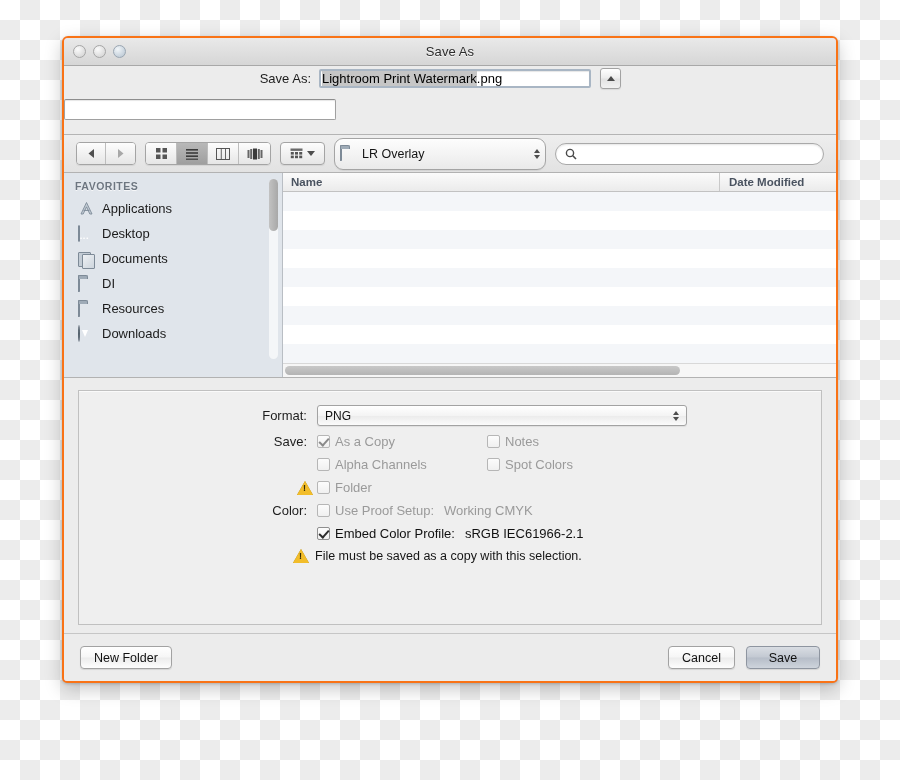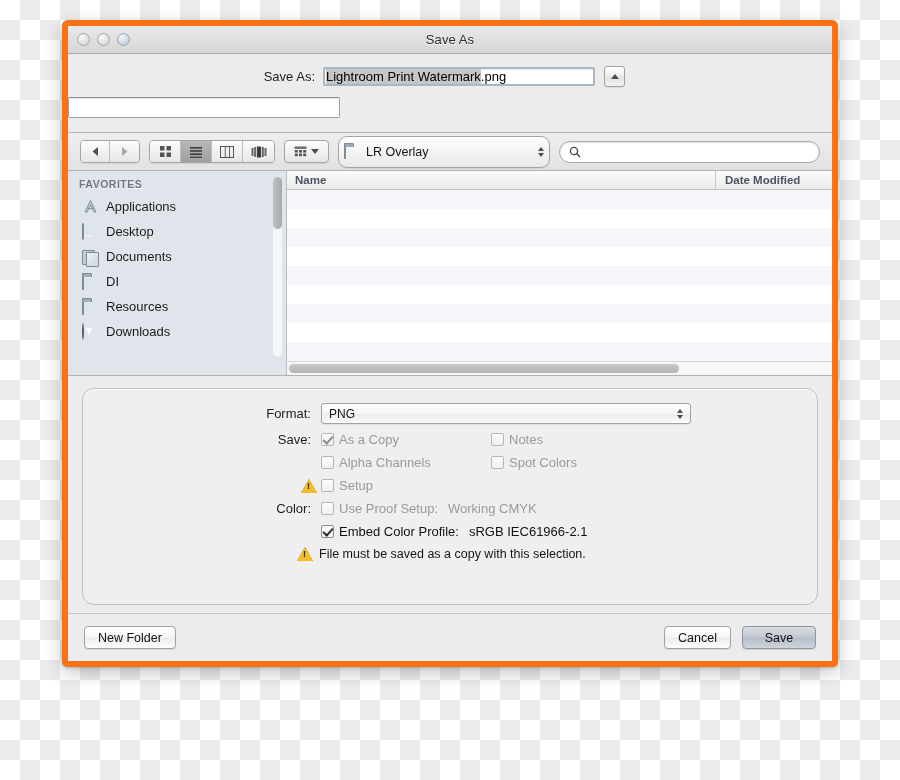--- a/index.html
+++ b/index.html
@@ -12,24 +12,24 @@
       linear-gradient(45deg, #ececec 25%, transparent 25%, transparent 75%, #ececec 75%),
       linear-gradient(45deg, #ececec 25%, transparent 25%, transparent 75%, #ececec 75%);
     background-size: 40px 40px;
     background-position: 0 0, 20px 20px;
     overflow: hidden;
   }
 
   
   .window {
     position: absolute;
-    left: 62px; top: 20px;
+    left: 62px; top: 36px;
     width: 776px; height: 647px;
     background: #f9a8d4;
-    border: 6px solid #f97316;
+    border: 2px solid #f97316;
     border-radius: 6px 6px 5px 5px;
     box-shadow: 0 6px 18px rgba(0,0,0,0.22), 0 1px 3px rgba(0,0,0,0.18);
     display: flex; flex-direction: column;
     overflow: hidden;
   }
 
   
   .titlebar {
     height: 28px; flex: 0 0 28px;
     background: linear-gradient(to bottom, #e9e9e9 0%, #d6d6d6 100%);
@@ -51,21 +51,21 @@
     position: absolute; left: 0; right: 0; text-align: center;
     font-size: 13px; color: #2c2c2c; font-weight: 500;
     letter-spacing: .1px;
     text-shadow: 0 1px 0 rgba(255,255,255,.75);
   }
 
   
   .namearea {
     background: #ececec;
     border-bottom: 1px solid #b4b4b4;
-    padding: 12px 0 14px 0;
+    padding: 2px 0 14px 0;
     flex: 0 0 auto;
   }
   .field-row { display: flex; align-items: center; margin-bottom: 10px; }
   .field-row:last-child { margin-bottom: 0; }
   .field-label {
     width: 255px; text-align: right; padding-right: 8px;
     font-size: 13px; color: #1d1d1d;
   }
   .textfield {
     width: 272px; height: 21px;
@@ -232,21 +232,21 @@
   .hthumb {
     height: 9px; width: 72%; border-radius: 5px;
     background: linear-gradient(to bottom, #c8c8c8, #b4b4b4);
   }
 
   
   .optwrap { flex: 1; background: #ececec; padding: 12px 14px 8px 14px; }
   .optbox {
     height: 100%;
     background: #efefef;
-    border: 1px solid #c0c0c0; border-radius: 12px;
+    border: 1px solid #c0c0c0; border-radius: 0;
     box-shadow: inset 0 1px 0 #fafafa;
     padding: 14px 0 0 0;
   }
   .orow { display: flex; align-items: center; margin-bottom: 8px; }
   .olabel {
     width: 238px; text-align: right; padding-right: 10px;
     font-size: 13px; color: #1d1d1d; font-weight: 500;
   }
   .popup {
     width: 370px; height: 21px;
@@ -532,21 +532,21 @@
         </div>
       </div>
 
       <div class="orow">
         <div class="olabel" style="width:214px"></div>
         <div class="warn-slot">
           <span class="warn"></span>
         </div>
         <div class="cb">
           <span class="box"></span>
-          <span class="dim">Setup</span>
+          <span class="dim">Folder</span>
         </div>
       </div>
 
       <div class="orow">
         <div class="olabel">Color:</div>
         <div class="cb">
           <span class="box"></span>
           <span class="dim">Use Proof Setup:</span>
           <span class="dim" style="margin-left:5px">Working CMYK</span>
         </div>

